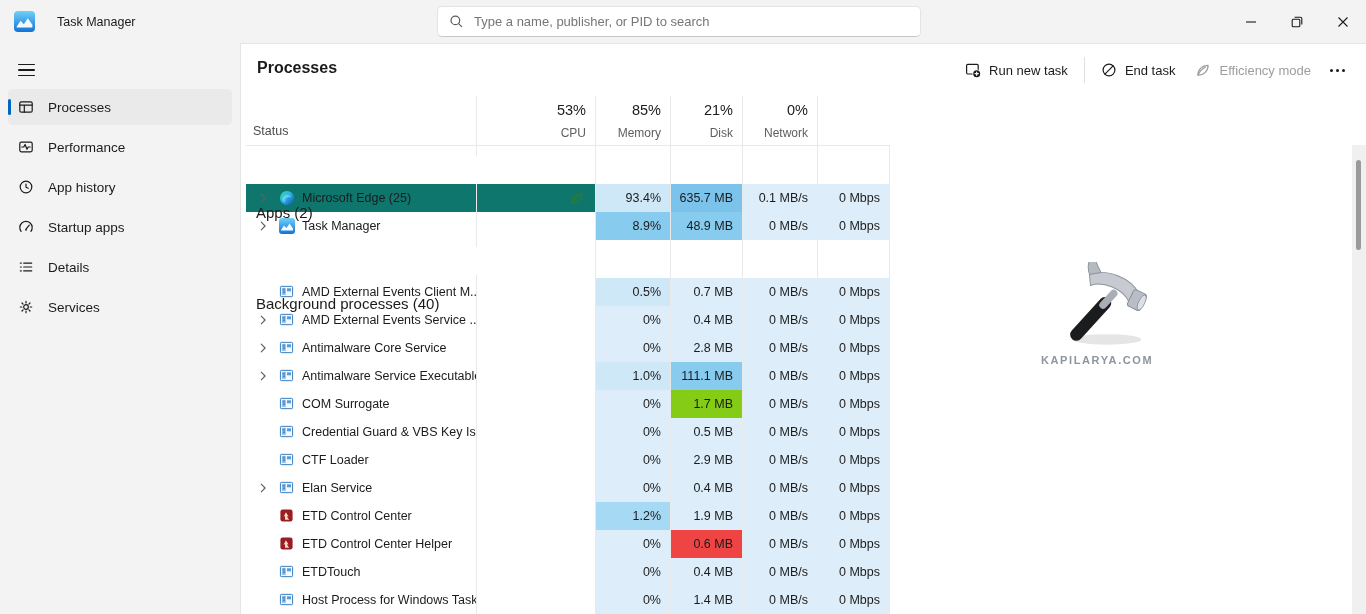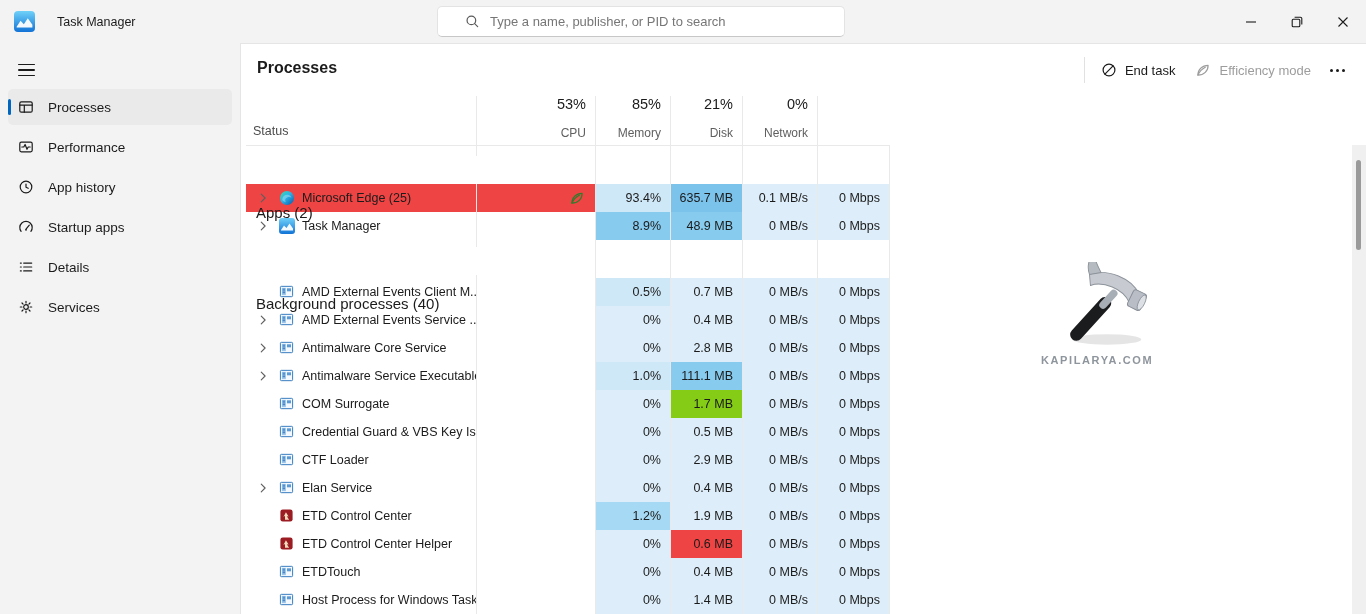--- a/index.html
+++ b/index.html
@@ -5,23 +5,23 @@
   * { margin:0; padding:0; box-sizing:border-box; }
   html,body { width:1366px; height:614px; overflow:hidden; }
   body {
     font-family:"Liberation Sans", sans-serif;
     background:#f3f3f3; color:#1b1b1b; position:relative;
   }
   
   .titlebar { position:absolute; top:0; left:0; width:100%; height:43px; }
   .app-icon { position:absolute; left:14px; top:11px; width:21px; height:21px; }
   .window-title { position:absolute; left:57px; top:15px; font-size:12.5px; }
-  .searchbox { position:absolute; left:437px; top:6px; width:408px; height:31px;
+  .searchbox { position:absolute; left:437px; top:6px; width:484px; height:31px;
     background:#fff; border:1px solid #e3e3e3; border-bottom:1px solid #c7c7c7;
-    border-radius:5px; display:flex; align-items:center; padding:0 27px; }
+    border-radius:5px; display:flex; align-items:center; padding:0 11px; }
   .searchbox svg { flex:0 0 auto; }
   .searchbox input { border:none; outline:none; background:transparent; flex:1;
     margin-left:10px; font-size:13px; font-family:"Liberation Sans",sans-serif; color:#1b1b1b; }
   .searchbox input::placeholder { color:#767676; }
   .win-controls { position:absolute; right:0; top:0; height:43px; display:flex; }
   .win-btn { width:46px; height:43px; display:flex; align-items:center; justify-content:center; }
   
   .sidebar { position:absolute; left:0; top:43px; width:240px; bottom:0; }
   .hamburger { position:absolute; left:7px; top:10px; width:38px; height:34px;
     border-radius:5px; display:flex; flex-direction:column; justify-content:center;
@@ -49,26 +49,26 @@
   .ptable { position:absolute; left:5px; top:52px; width:644px; }
   .trow { display:grid; grid-template-columns:231px 119px 75px 72px 75px 72px; }
   .cell { border-right:1px solid #e9e9e9; position:relative; }
   .thead { height:50px; border-bottom:1px solid #e9e9e9; }
   .h-name-label { position:absolute; left:10px; bottom:7px; font-size:12.5px; color:#4c4c4c; }
   .sort-caret { position:absolute; left:101px; top:3px; }
   .h-status-label { position:absolute; left:7px; bottom:7px; font-size:12.5px; color:#4c4c4c; }
   .h-metric { display:flex; flex-direction:column; justify-content:flex-end;
     align-items:flex-end; padding:0 9px 5px 0; }
   .h-pct { font-size:14.5px; color:#1b1b1b; }
-  .h-lbl { font-size:12px; color:#5f5f5f; margin-top:14px; }
+  .h-lbl { font-size:12px; color:#5f5f5f; margin-top:8px; }
   .spacer .cell { border-right:1px solid #e9e9e9; }
   .group-row { height:28px; }
   .group-label { display:flex; align-items:center; padding-left:10px; font-size:15px;margin-top:48px; }
   .prow { height:28px; }
-  .prow.hover { background:#ef4444; }
+  .prow.hover { background:#0f766e; }
   .name-cell { overflow:hidden; }
   .chev { position:absolute; left:10px; top:50%; transform:translateY(-50%); display:flex; }
   .picon { position:absolute; left:33px; top:50%; transform:translateY(-50%); width:16px; height:16px; display:flex; }
   .pname { position:absolute; left:56px; top:50%; transform:translateY(-50%);
     font-size:12.5px; white-space:nowrap; }
   .status-cell { display:flex; align-items:center; justify-content:flex-end; padding-right:10px; }
   .val-cell { display:flex; align-items:center; justify-content:flex-end;
     padding-right:9px; font-size:12.5px; }
   
   .watermark { position:absolute; left:800px; top:218px; width:220px; }
@@ -188,20 +188,31 @@
         </span>
         <span class="nav-label">Services</span>
       </div>
     </div>
 </div>
 
 <div class="content">
   <div class="page-title">Processes</div>
 
   <div class="toolbar">
+    <div class="tb-btn">
+      <span style="display:flex">
+        <svg width="16" height="16" viewBox="0 0 16 16" fill="none" stroke="#1b1b1b" stroke-width="1.2">
+            <rect x="1.6" y="2.4" width="11.6" height="9.6" rx="1.2"></rect>
+            <circle cx="11.7" cy="11.7" r="4.3" fill="#ffffff" stroke="none"></circle>
+            <circle cx="11.7" cy="11.7" r="3.5" fill="#1b1b1b" stroke="none"></circle>
+            <path d="M11.7 10.1v3.2M10.1 11.7h3.2" stroke="#ffffff" stroke-width="1.2" stroke-linecap="round"></path>
+          </svg>
+      </span>
+      <span>Run new task</span>
+    </div>
     <div class="tb-divider"></div>
     <div class="tb-btn">
       <span style="display:flex">
         <svg width="16" height="16" viewBox="0 0 16 16" fill="none" stroke="#1b1b1b" stroke-width="1.2" stroke-linecap="round">
             <circle cx="8" cy="8" r="5.9"></circle>
             <path d="M3.9 12.1L12.1 3.9"></path>
           </svg>
       </span>
       <span>End task</span>
     </div>

